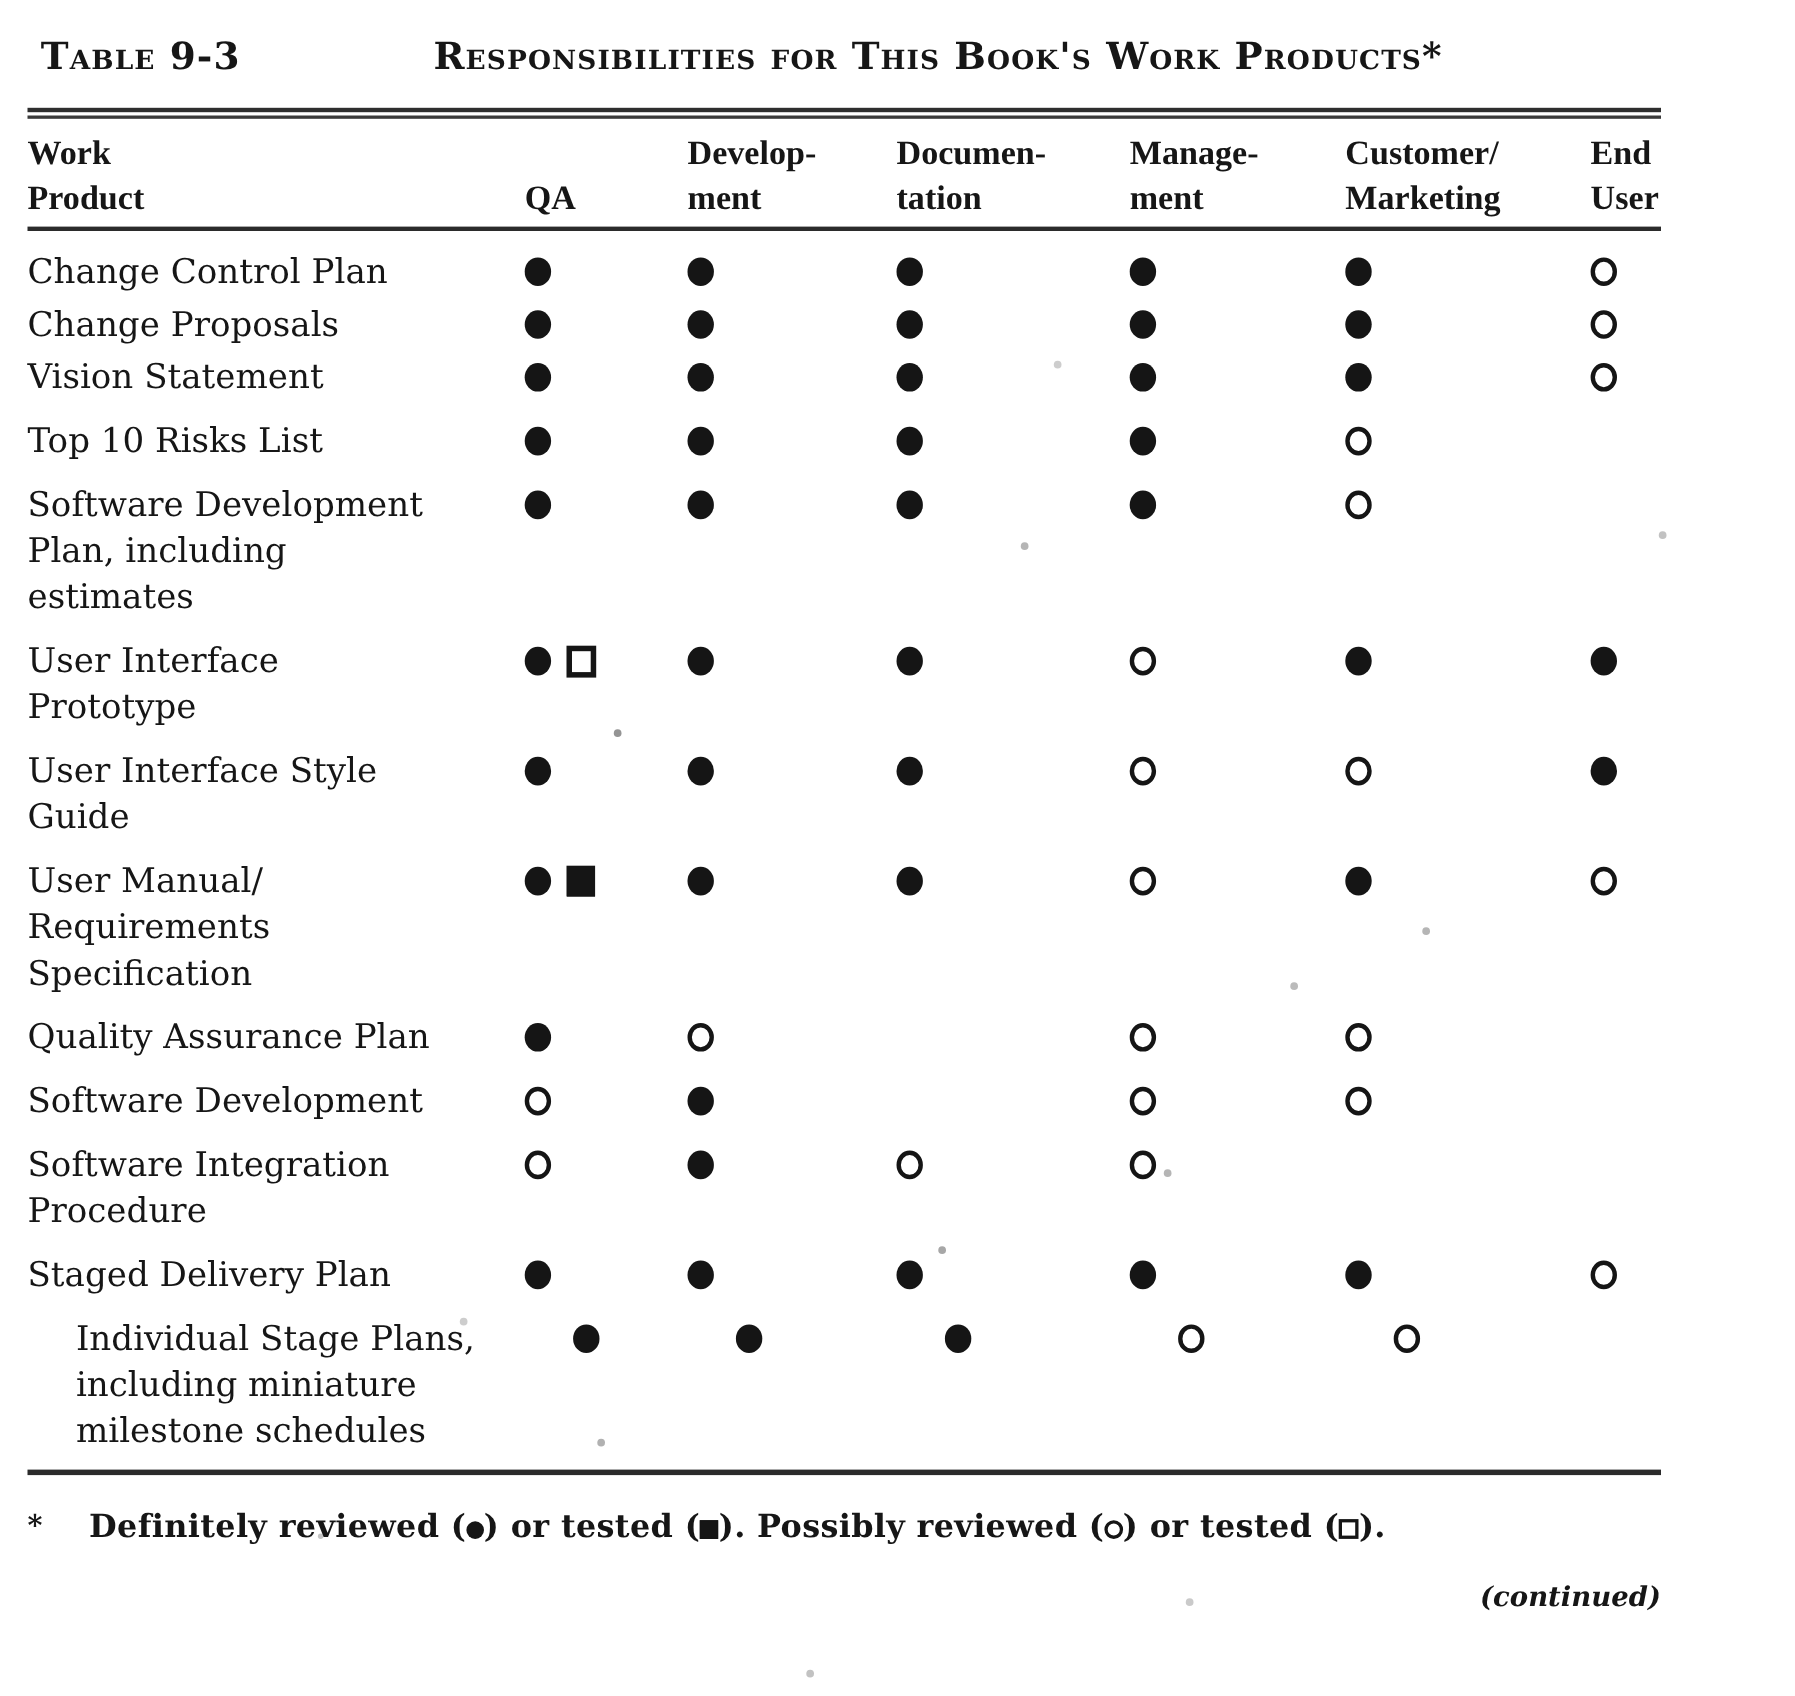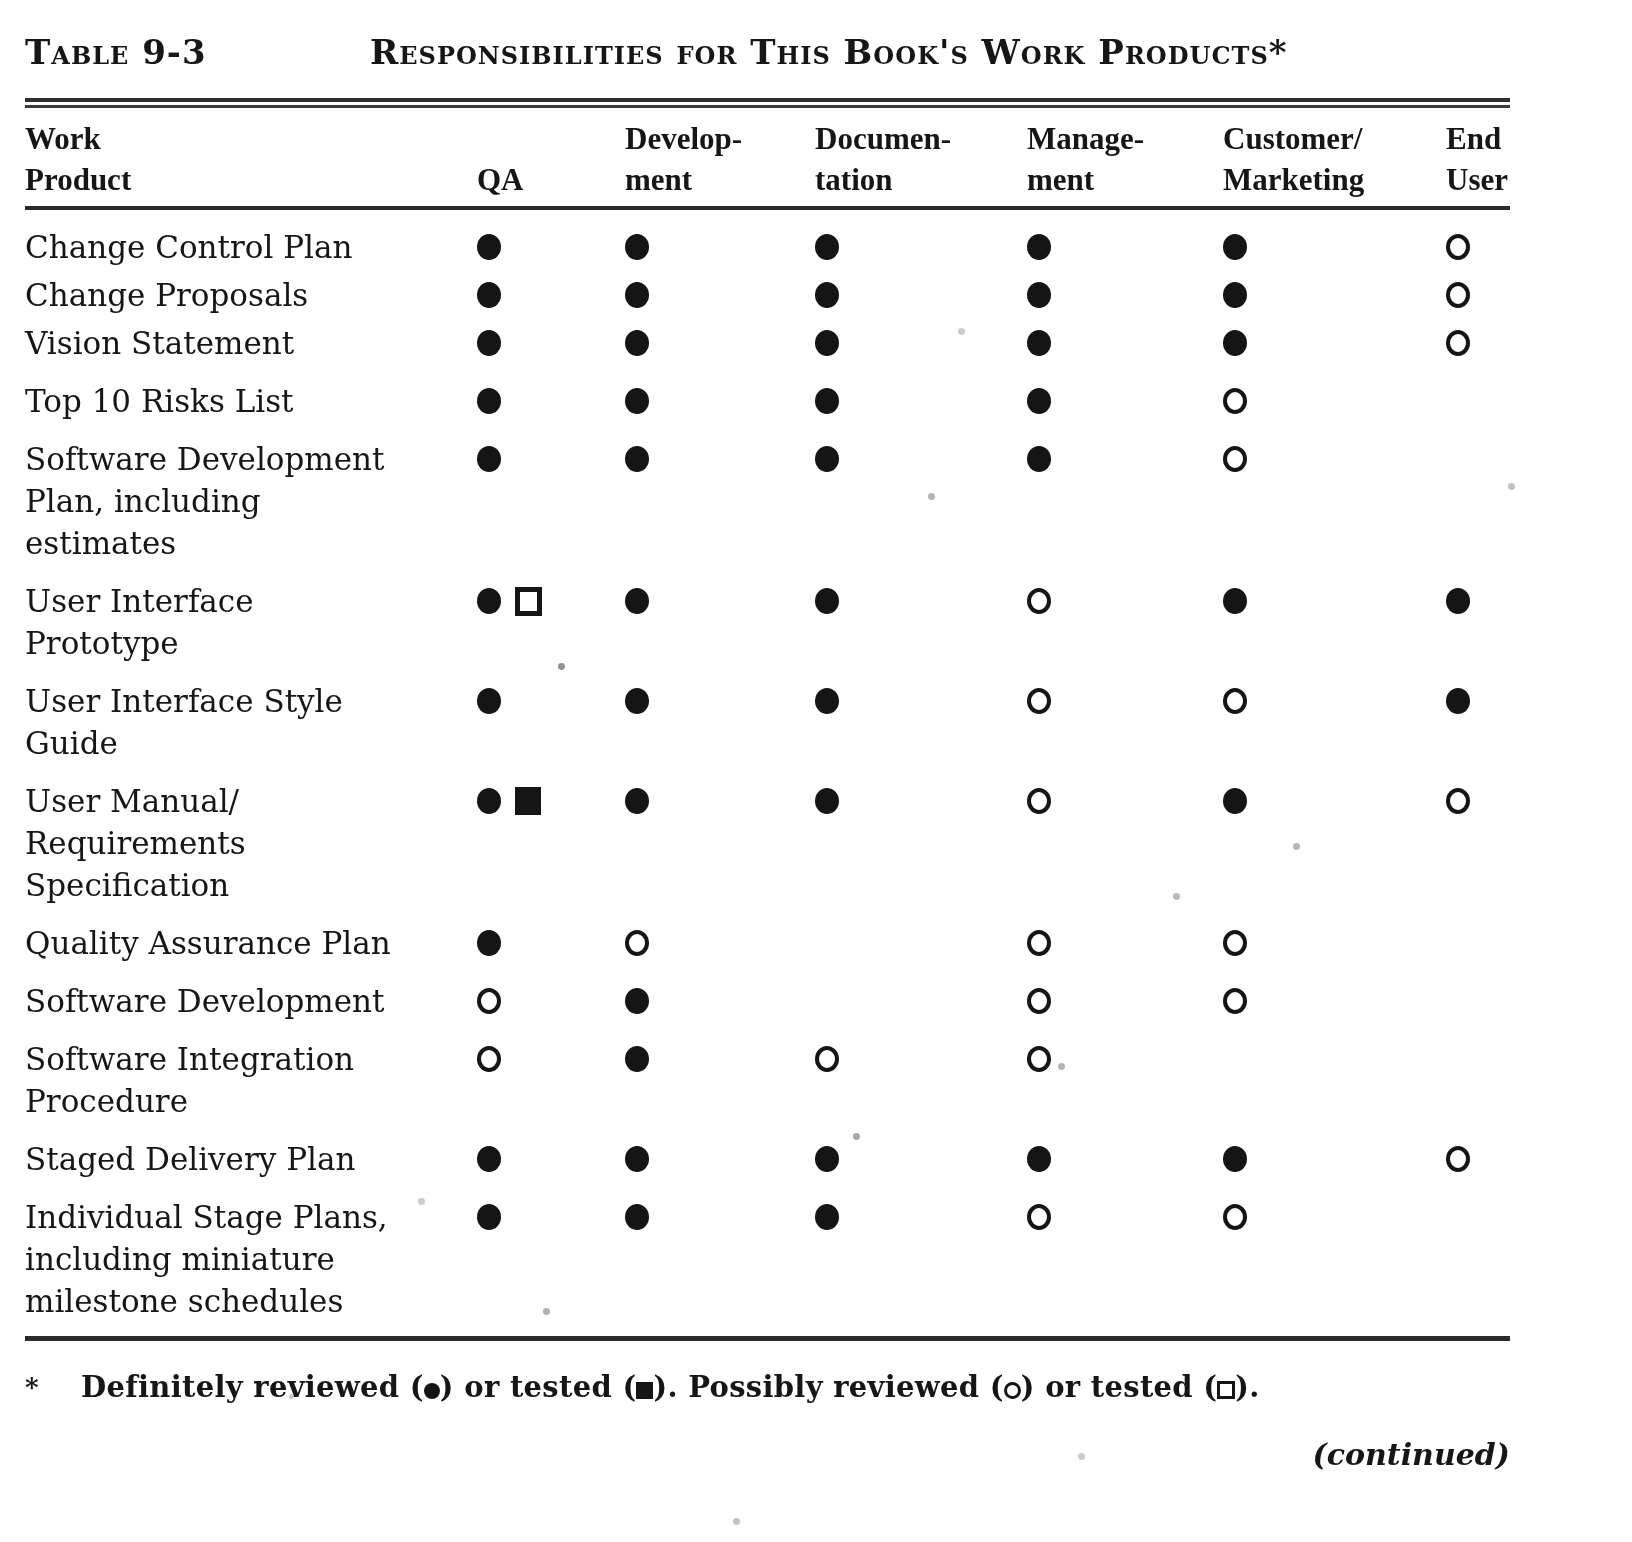--- a/index.html
+++ b/index.html
@@ -9,21 +9,21 @@
     font-family: "DejaVu Serif", "Liberation Serif", serif;
     color: #161616;
     position: relative;
     overflow: hidden;
   }
   .page {
     width: 1632px; height: 1542px;
     padding: 26px 122px 0 25px;
     position: relative;
   }
-  .smallcaps { font-variant: small-caps; }
+  .smallcaps { font-variant: small-caps; margin-left: 12px; }
 
   
   .caption { display: flex; margin-bottom: 20px; }
   .tlabel {
     width: 345px; flex: 0 0 345px;
     font-size: 34px; font-weight: bold; letter-spacing: 1px;
     line-height: 52px;
   }
   .ttitle { font-size: 34px; font-weight: bold; letter-spacing: 1px; line-height: 52px; }
 
@@ -49,21 +49,21 @@
     line-height: 41px;
     padding-left: 22px;
     font-family: Liberation Serif, serif;
   }
   .hcell:first-child { padding-left: 0; }
   .hcell:last-child { padding-left: 46px; }
 
   .tbody { margin-top: 16px; }
   .trow { margin-bottom: 16px; align-items: start; }
   .trow:nth-child(-n+2) { margin-bottom: 6px; }
-  .trow:last-child { margin-bottom: 0; }
+  .trow:last-child { margin-bottom: 0; margin-left: 44px; }
   .rlabel {
     white-space: pre-line;
     font-size: 31px;
     line-height: 42px;
   }
   .scell {
     height: 42px;
     display: flex;
     align-items: center;
     gap: 14px;
@@ -95,21 +95,21 @@
   }
   .fn-marker { width: 56px; flex: 0 0 56px; font-size: 26px; }
   .fn-text { letter-spacing: 0.3px; }
 
   
   .continued {
     margin-top: 30px;
     text-align: right;
     font-style: italic;
     font-weight: bold;
-    font-size: 30px;
+    font-size: 25px;
   }
 
   
   .noise {
     position: absolute; top: 0; left: 0;
     width: 3px; height: 3px; border-radius: 50%;
     background: transparent;
     box-shadow:
       560px 665px 0 2px rgba(60,60,60,.55),
       930px 495px 0 2px rgba(70,70,70,.4),

